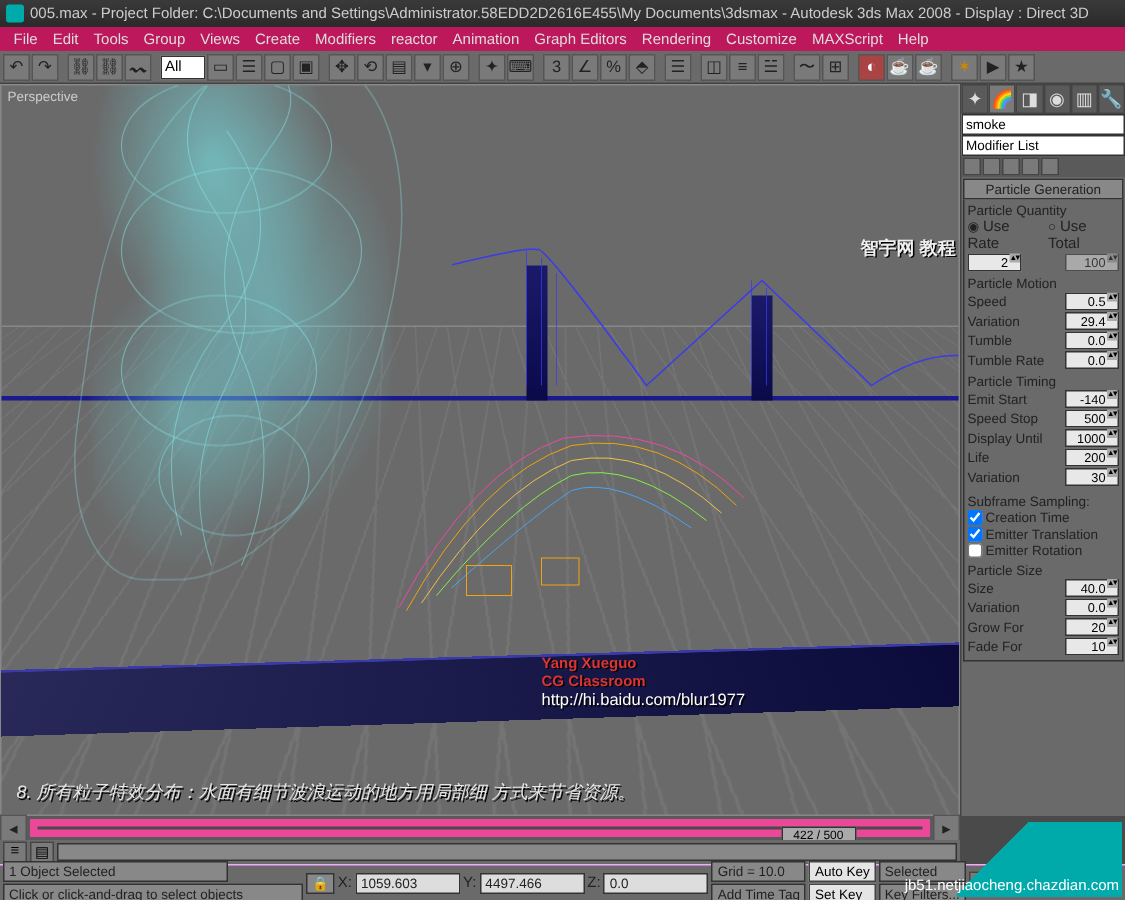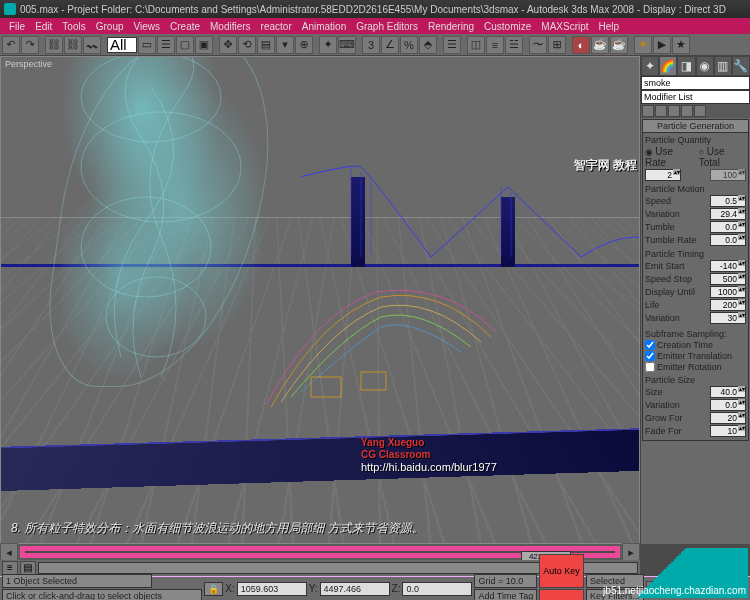--- a/index.html
+++ b/index.html
@@ -12,21 +12,21 @@
 
 
 .menu-bar { height: 16px; background: #be185d; display: flex; align-items: center; padding: 0 4px; }
 .menu-bar div { color: #ddd; padding: 0 5px; cursor: default; }
 
 
 .toolbar { height: 22px; background: #6a6a6a; display: flex; align-items: center; padding: 0 2px; gap: 1px; border-bottom: 1px solid #444; }
 .tb-btn { width: 18px; height: 18px; background: #7a7a7a; border: 1px solid #555; display: flex; align-items: center; justify-content: center; color: #222; font-size: 11px; }
 .tb-btn.c { color: #fff; }
 .tb-sep { width: 4px; }
-.tb-input { width: 30px; height: 16px; background: #fff; border: 1px solid #333; font-size: 15px; padding: 0 2px; }
+.tb-input { width: 30px; height: 16px; background: #fff; border: 1px solid #333; font-size: 10px; padding: 0 2px; }
 
 
 .viewport { position: absolute; top: 56px; left: 0; width: 640px; height: 488px; background: #6a6a6a; border: 1px solid #888; }
 .vp-label { position: absolute; top: 2px; left: 4px; color: #ccc; font-size: 9px; }
 .scene { position: absolute; inset: 0; overflow: hidden; }
 
 
 .horizon { position: absolute; top: 160px; left: 0; right: 0; height: 1px; background: #888; }
 .ground-grid { position: absolute; top: 160px; left: -50px; right: -50px; bottom: 0; background:
   repeating-linear-gradient(80deg, transparent 0, transparent 20px, #888 20px, #888 21px),
@@ -89,21 +89,21 @@
 .time-thumb { position: absolute; left: 84%; width: 50px; height: 10px; background: #aaa; border: 1px solid #333; font-size: 8px; text-align: center; }
 .track-bar { position: absolute; bottom: 24px; left: 0; width: 640px; height: 16px; background: #6a6a6a; display: flex; align-items: center; gap: 2px; padding: 0 2px; }
 .track-bar .btn { width: 16px; height: 14px; background: #7a7a7a; border: 1px solid #444; font-size: 10px; text-align: center; }
 .ruler { flex: 1; height: 12px; background: #888; border: 1px solid #333; }
 
 .status { position: absolute; bottom: 0; left: 0; right: 0; height: 24px; background: #6a6a6a; border-top: 1px solid #f0abfc; display: flex; align-items: center; gap: 2px; padding: 0 2px; }
 .status .cell { background: #888; border: 1px solid #333; height: 14px; padding: 0 3px; color: #222; font-size: 9px; display: flex; align-items: center; }
 .status .coord { width: 70px; background: #ddd; }
 .play-ctrl { display: flex; gap: 1px; }
 .play-ctrl div { width: 16px; height: 16px; background: #7a7a7a; border: 1px solid #444; font-size: 9px; display: flex; align-items: center; justify-content: center; }
-.autokey { background: #ef4444; border: 1px solid #444; padding: 11px 3px; font-size: 9px; }
+.autokey { background: #e5e5e5; border: 1px solid #444; padding: 1px 3px; font-size: 9px; }
 </style>
 </head>
 <body>
 
 <div class="title-bar">
   <div class="icon"></div>
   <span>005.max - Project Folder: C:\Documents and Settings\Administrator.58EDD2D2616E455\My Documents\3dsmax - Autodesk 3ds Max 2008 - Display : Direct 3D</span>
 </div>
 
 <div class="menu-bar">

